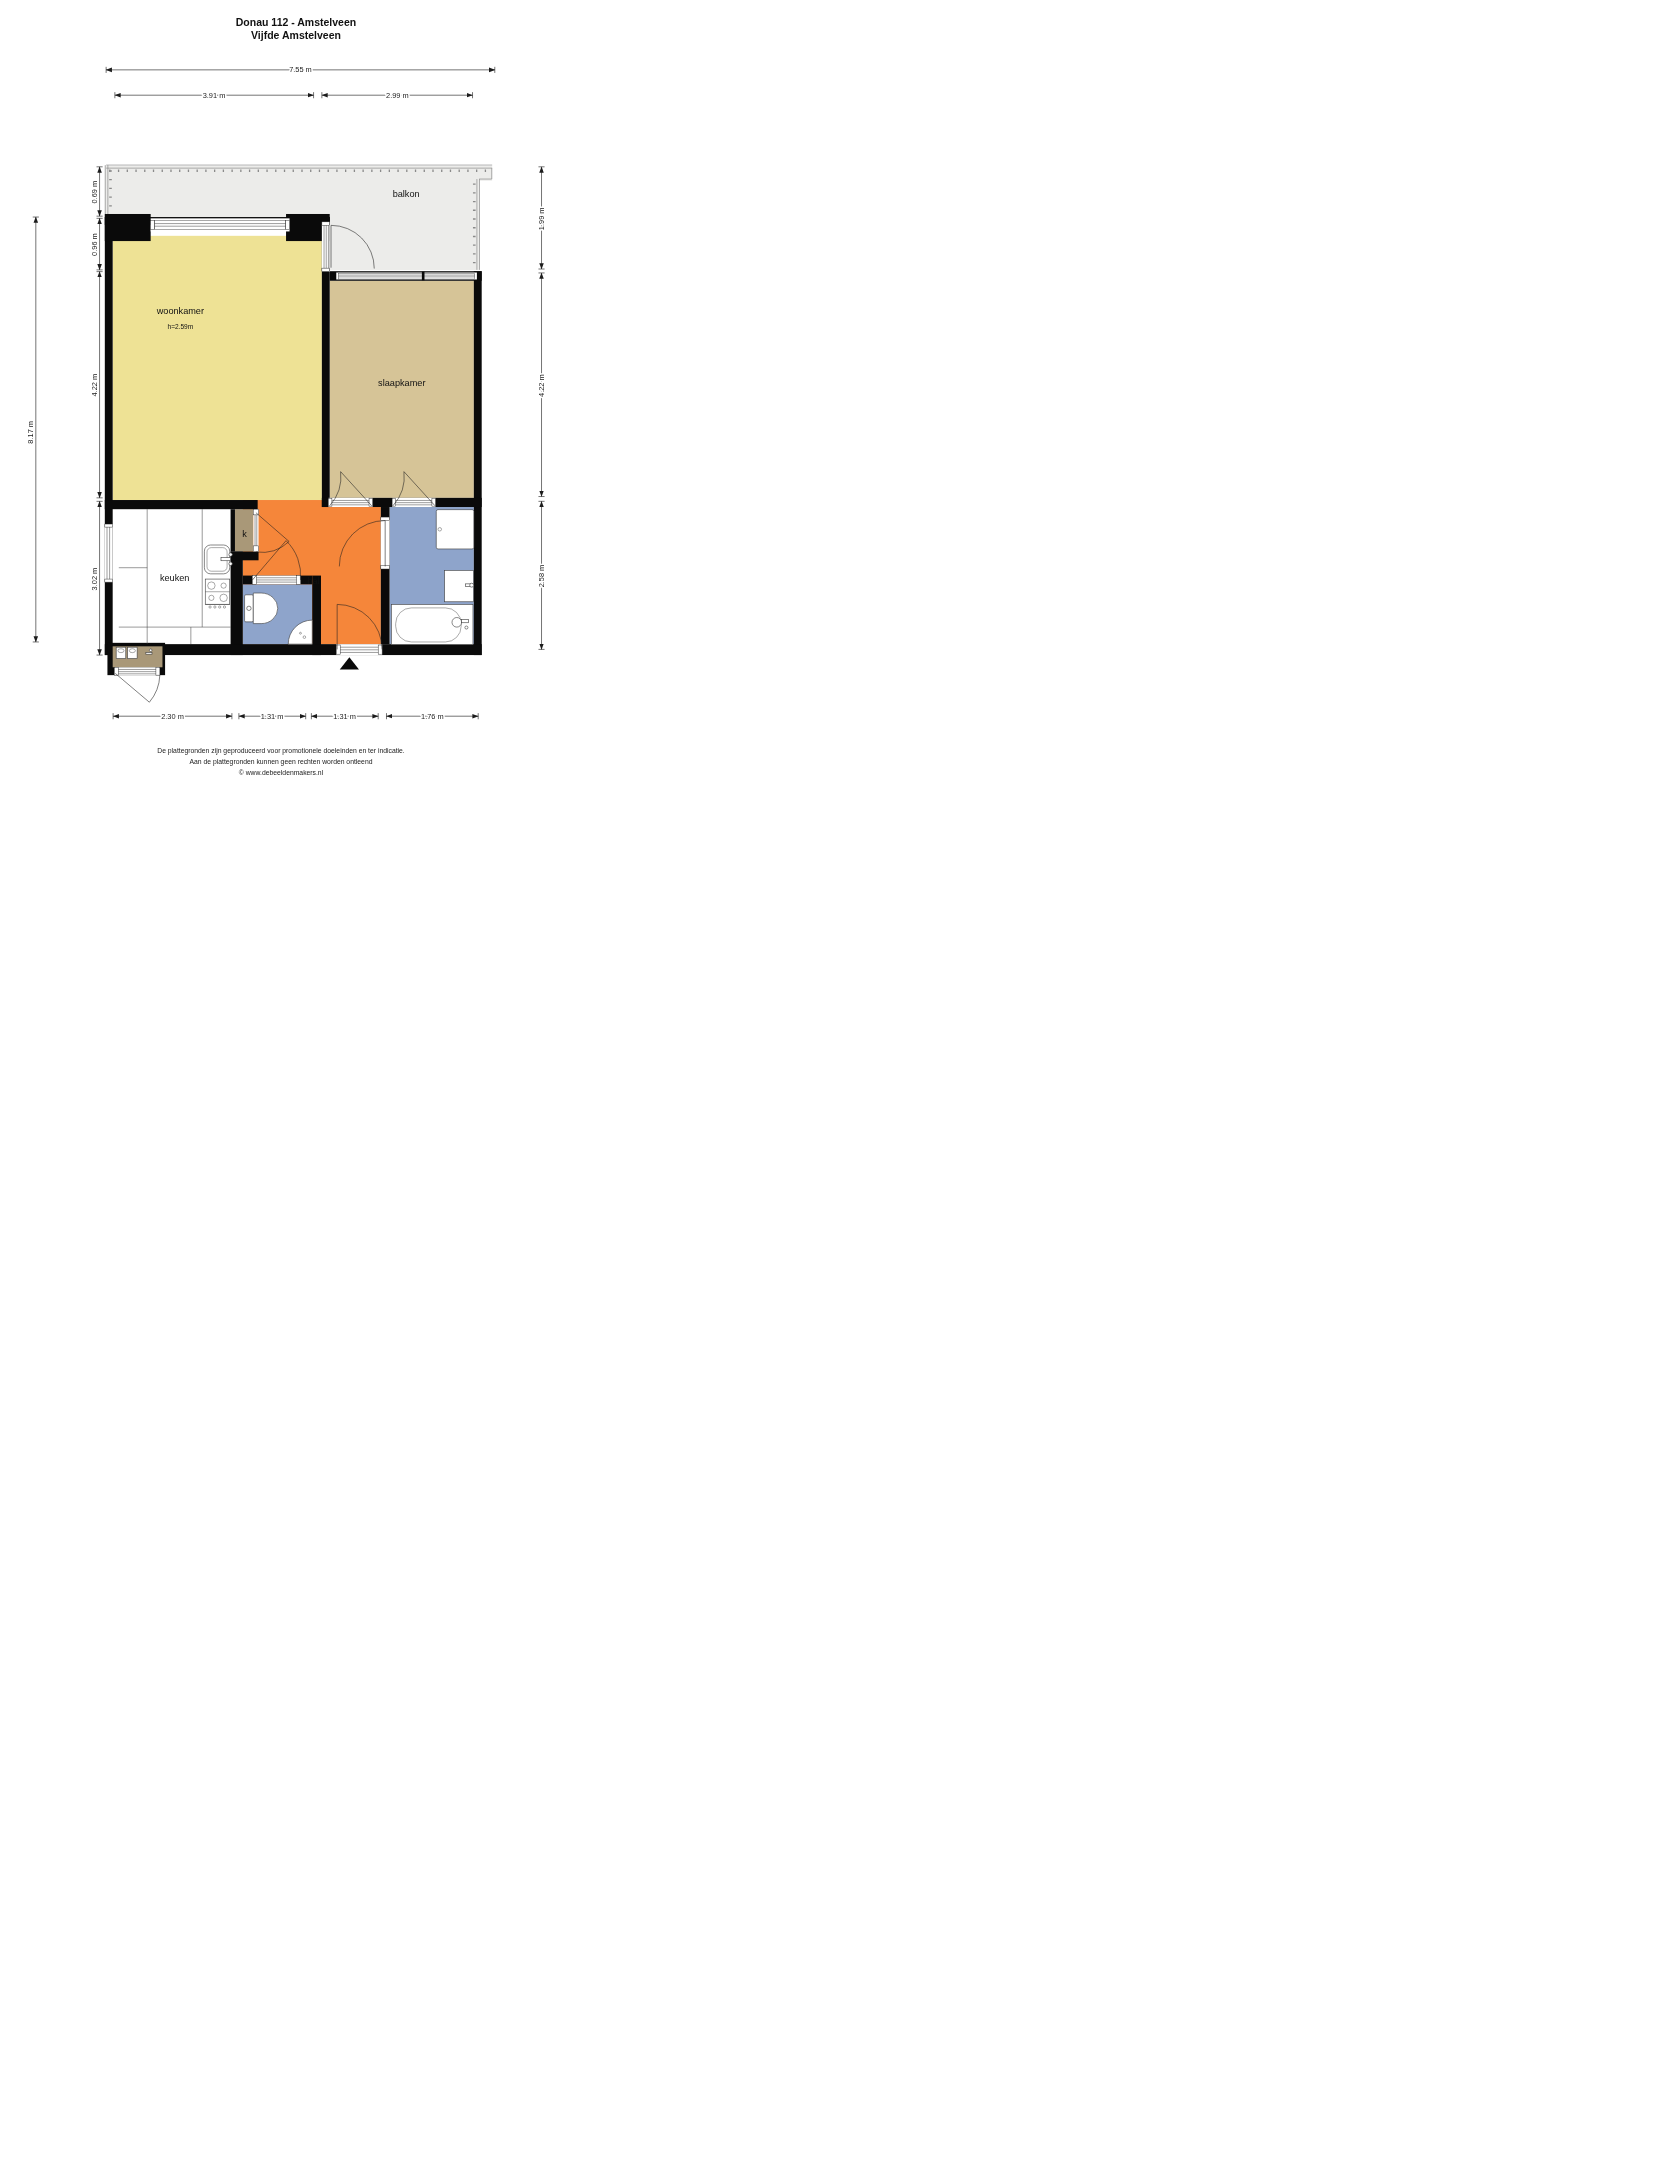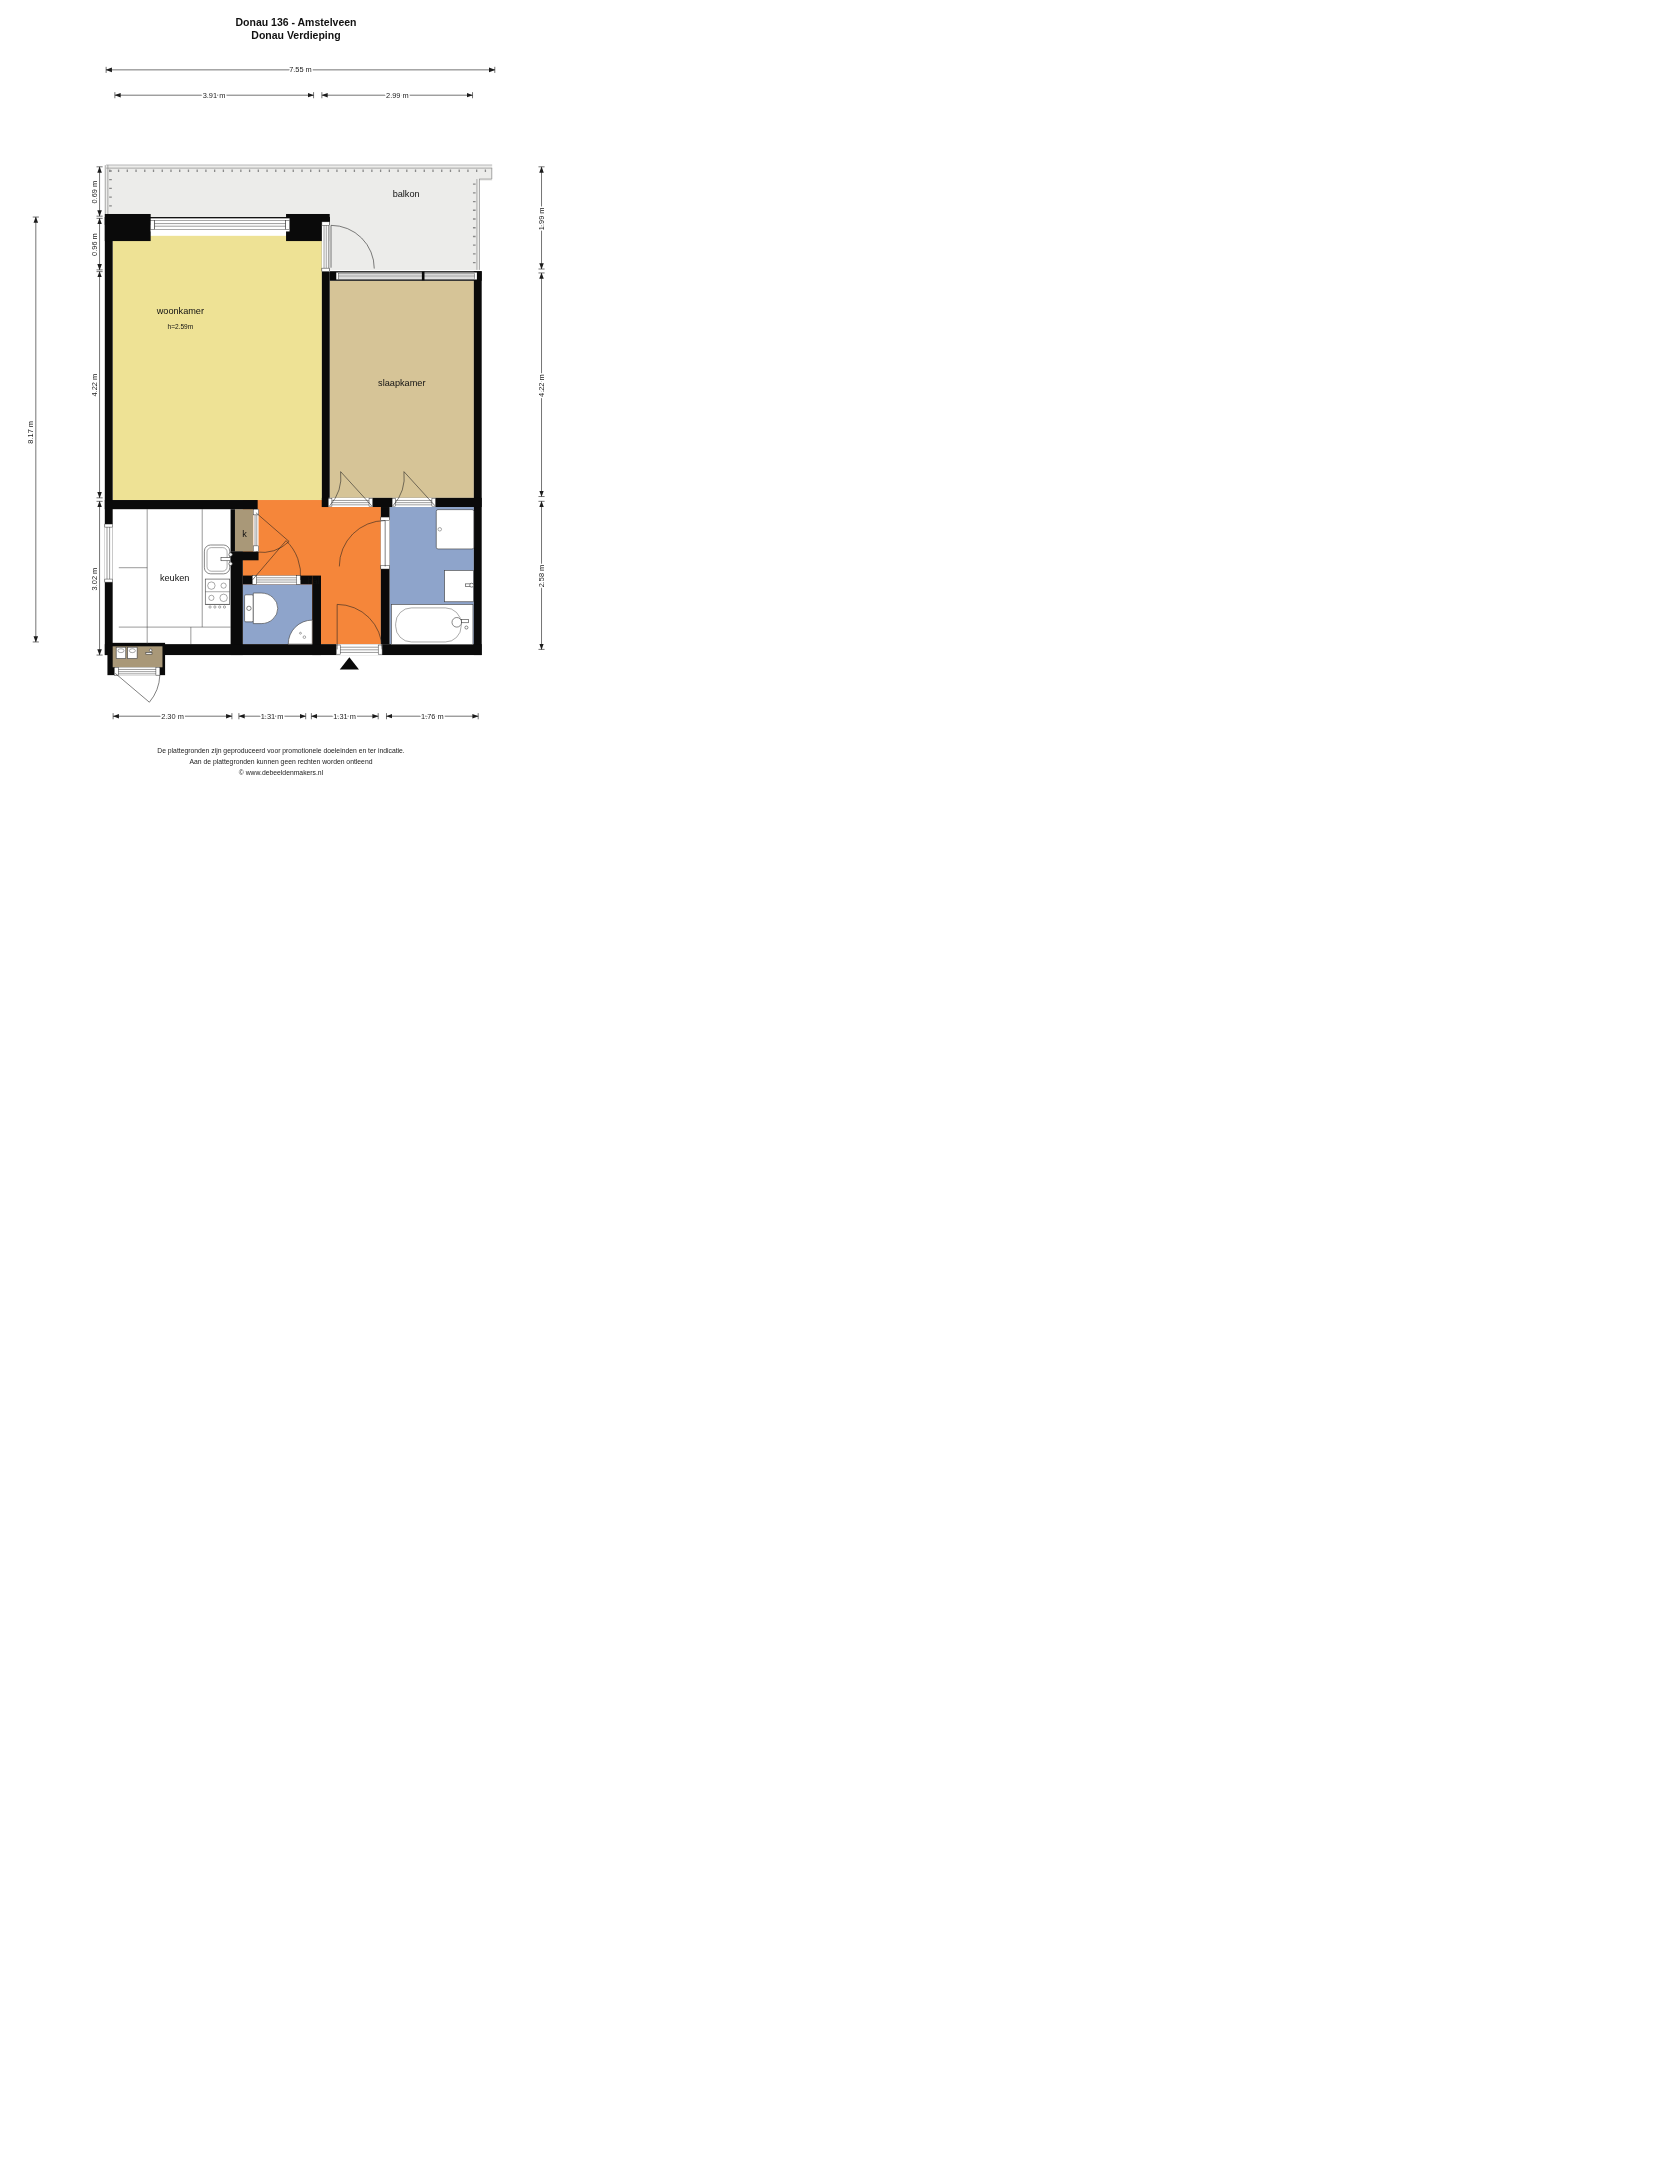--- a/index.html
+++ b/index.html
@@ -30,22 +30,22 @@
   .cap{fill:#ffffff;stroke:#1f1f1f;stroke-width:1;}
   .rail{stroke:var(--rail);stroke-width:1.6;fill:none;}
   .rail-t{stroke:var(--rail);stroke-width:6;fill:none;}
 </style>
 </head>
 <body>
 
 <div class="page">
 
   <div class="title">
-    <div class="t1">Donau 136 - Amstelveen</div>
-    <div class="t2">Donau Verdieping</div>
+    <div class="t1">Donau 112 - Amstelveen</div>
+    <div class="t2">Vijfde Amstelveen</div>
   </div>
 
   <svg width="559" height="790" viewBox="0 0 1280 1809" xmlns="http://www.w3.org/2000/svg">
     <defs>
       <marker id="ar" viewBox="0 0 10 10" refX="9.5" refY="5" markerWidth="10" markerHeight="10" orient="auto-start-reverse">
           <path d="M0,1.3 L10,5 L0,8.7 Z" fill="#1c1c1c"></path>
         </marker>
     </defs>
 
     <path fill="var(--balkon)" d="M240,380 H1127 V414 H1098 V618 H755 V497 H240 Z"></path>

